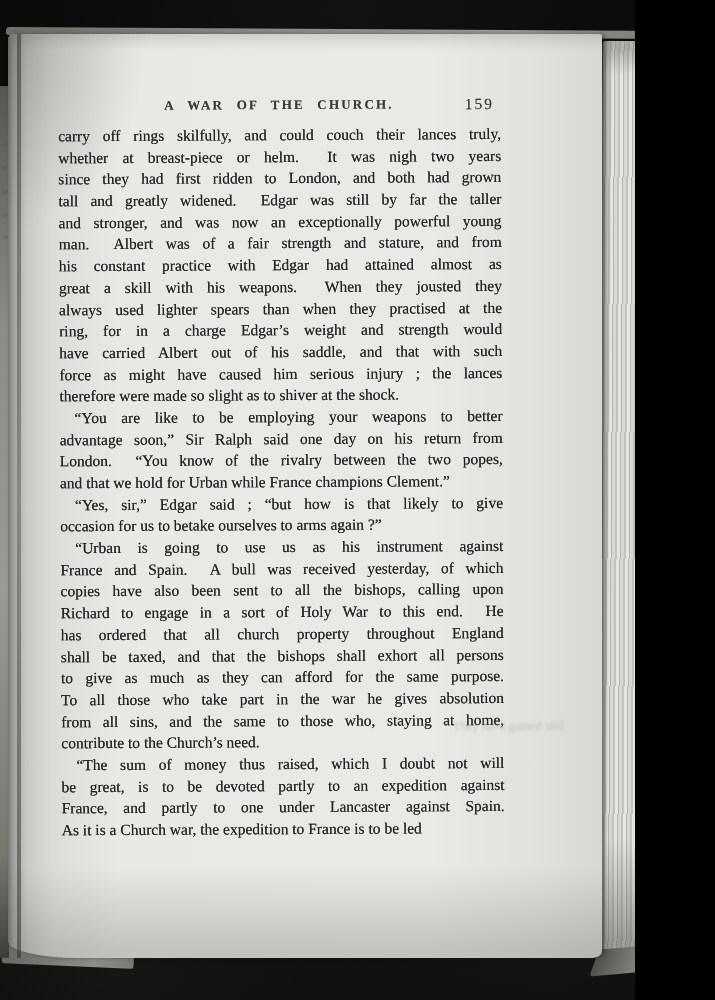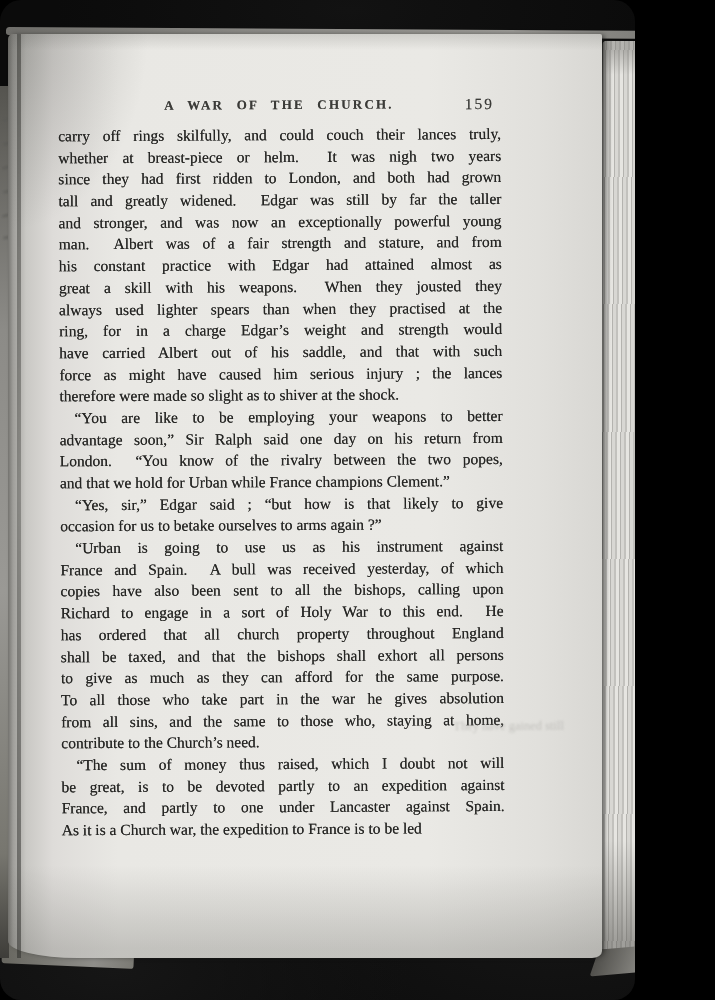--- a/index.html
+++ b/index.html
@@ -4,21 +4,20 @@
 <style>
   html,body{margin:0;padding:0;background:#000;}
   .photo{
     position:relative;width:635px;height:1000px;overflow:hidden;
     background-color:#0b0b0b;
     background-image:
       radial-gradient(420px 200px at 18% 97%, #161616, rgba(0,0,0,0) 70%),
       radial-gradient(520px 260px at 86% 92%, #151515, rgba(0,0,0,0) 70%),
       radial-gradient(420px 160px at 55% 1%, #121212, rgba(0,0,0,0) 70%);
     font-family:"Liberation Serif","DejaVu Serif",serif;
-    border-radius:21px;
   }
   
   .cover-top-edge{
     position:absolute;left:6px;top:29px;width:676px;height:8px;
     background:linear-gradient(90deg,#6f6e6a,#8a8985 35%,#9a9995 75%,#82817d 92%,#6d6c68);
     border-radius:4px 6px 3px 3px;transform:rotate(0.35deg);
   }
   .cover-corner-tr{
     position:absolute;left:642px;top:30px;width:52px;height:44px;
     background:linear-gradient(135deg,#9a9995,#7d7c78 60%,#5f5e5a);

